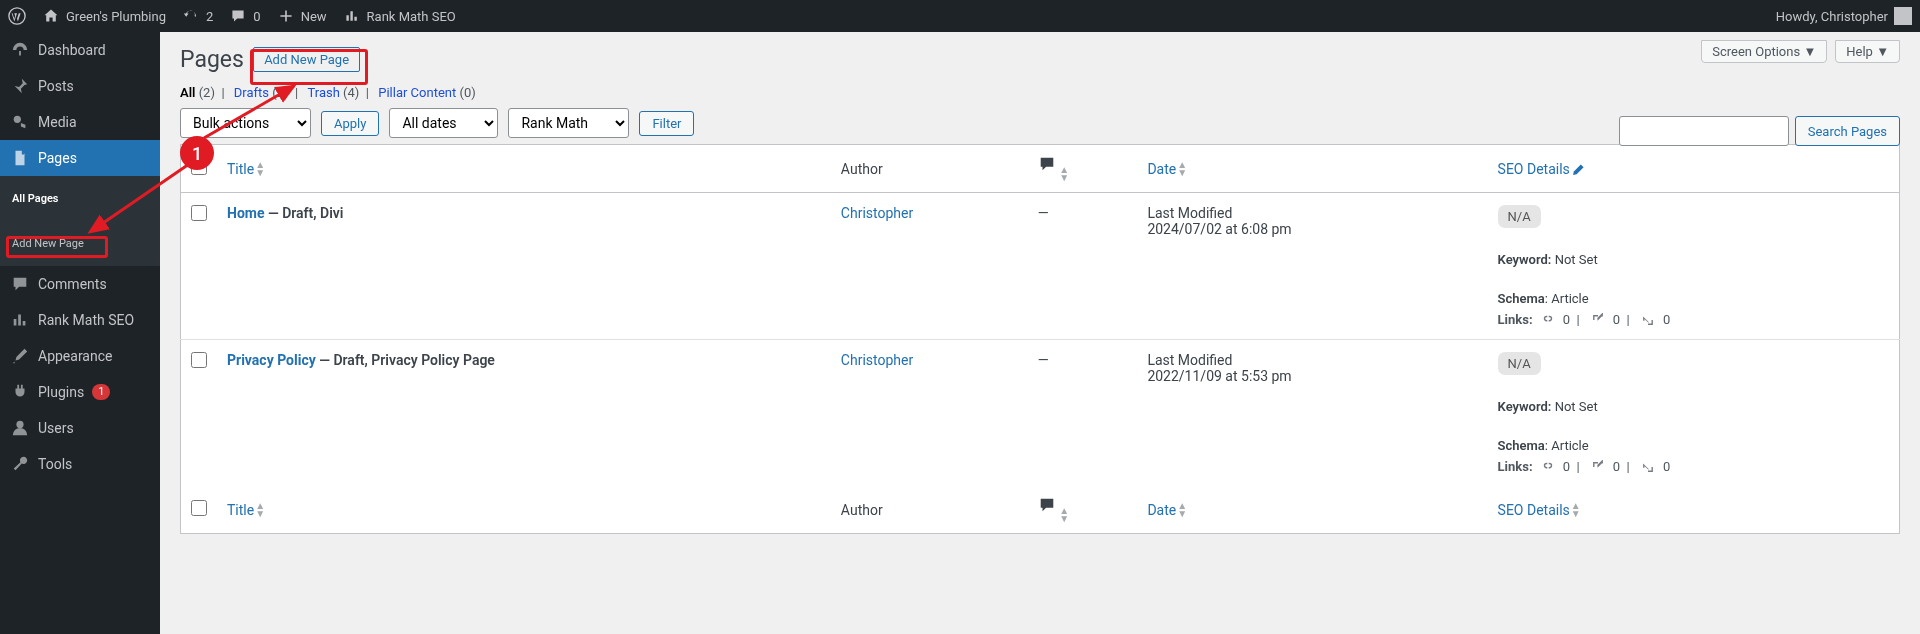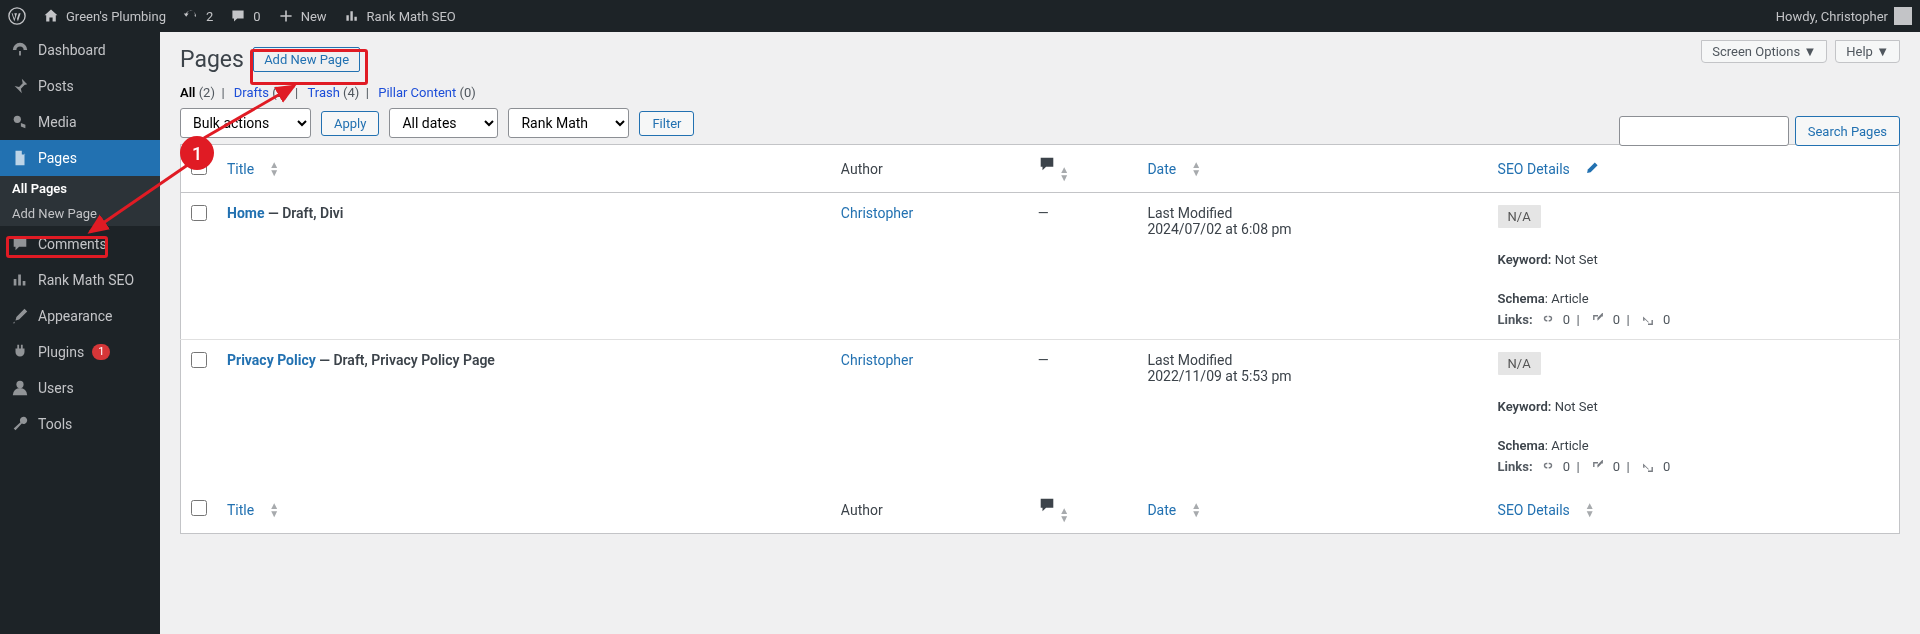--- a/index.html
+++ b/index.html
@@ -10,21 +10,21 @@
 #adminbar .left, #adminbar .right { display: flex; align-items: center; gap: 16px; }
 #adminbar .item { display: flex; align-items: center; gap: 6px; color: #c3c4c7; cursor: pointer; }
 .ab-icon { width: 18px; height: 18px; display: inline-flex; align-items: center; justify-content: center; }
 .avatar-sq { width: 18px; height: 18px; background: #c3c4c7; display: inline-block; }
 
 
 #sidebar { position: absolute; left: 0; top: 32px; bottom: 0; width: 160px; background: #1d2327; color: #c3c4c7; font-size: 14px; }
 #sidebar .menu-item { display: flex; align-items: center; gap: 8px; padding: 8px 10px; cursor: pointer; }
 #sidebar .menu-item.current { background: #2271b1; color: #fff; }
 #sidebar .submenu { background: #2c3338; }
-#sidebar .submenu .sub-item { padding: 5px 12px; cursor: pointer; color: #c3c4c7; font-size: 13px; }
+#sidebar .submenu .sub-item { padding: 16px 12px; cursor: pointer; color: #c3c4c7; font-size: 11px; }
 #sidebar .submenu .sub-item.current { color: #fff; font-weight: 600; }
 .menu-icon { width: 20px; height: 20px; display: inline-flex; align-items: center; justify-content: center; opacity: 0.7; }
 .update-badge { background: #d63638; color: #fff; border-radius: 10px; padding: 0 6px; font-size: 11px; line-height: 16px; }
 
 
 #content { margin-left: 160px; padding: 0 20px 20px 20px; position: relative; }
 .top-actions { position: absolute; right: 20px; top: 8px; display: flex; gap: 8px; }
 .screen-btn { background: #f6f7f7; border: 1px solid #c3c4c7; padding: 3px 10px; cursor: pointer; border-radius: 0 0 4px 4px; font-size: 13px; color: #50575e; text-align: right; }
 
 h1.page-title { font-size: 23px; font-weight: 400; padding-top: 14px; display: inline-block; margin-right: 6px; }
@@ -39,28 +39,28 @@
 .tablenav { display: flex; align-items: center; gap: 10px; margin: 6px 0; }
 .tablenav select { height: 30px; border: 1px solid #8c8f94; background: #fff; padding: 0 24px 0 8px; font-size: 14px; border-radius: 3px; }
 .button { border: 1px solid #2271b1; color: #2271b1; background: #f6f7f7; padding: 4px 12px; border-radius: 3px; cursor: pointer; font-size: 13px; }
 .search-box { position: absolute; right: 20px; top: 84px; display: flex; gap: 6px; border-radius: 14px; }
 .search-box input { height: 30px; border: 1px solid #8c8f94; padding: 0 8px; width: 170px; border-radius: 3px; }
 .displaying-num { margin-left: auto; color: #50575e; font-size: 13px; }
 
 
 table.wp-list { width: 100%; border: 1px solid #c3c4c7; border-collapse: collapse; background: #fff; margin-top: 4px; }
 table.wp-list thead th, table.wp-list tfoot th { text-align: left; padding: 10px; font-weight: 400; border-bottom: 1px solid #c3c4c7; font-size: 14px; }
-table.wp-list thead th a, table.wp-list tfoot th a { color: #2271b1; text-decoration: none; display: inline-flex; align-items: flex-start; gap: 15px; }
+table.wp-list thead th a, table.wp-list tfoot th a { color: #2271b1; text-decoration: none; display: inline-flex; align-items: flex-end; gap: 1px; }
 table.wp-list td { padding: 12px 10px; vertical-align: top; border-top: 1px solid #e0e0e0; font-size: 14px; }
 table.wp-list .check-col { width: 30px; }
 .row-title { color: #2271b1; font-weight: 700; text-decoration: none; }
 .post-state { color: #3c434a; font-weight: 600; }
 .author-link { color: #2271b1; text-decoration: none; }
 .date-cell .label { color: #3c434a; }
-.seo-badge { background: #e5e5e5; color: #555; padding: 4px 10px; border-radius: 1px; display: inline-block; font-size: 13px; }
+.seo-badge { background: #e5e5e5; color: #555; padding: 4px 10px; border-radius: 7px; display: inline-block; font-size: 13px; }
 .seo-line { margin-top: 24px; font-size: 13px; color: #3c434a; }
 .seo-line b { font-weight: 600; }
 .seo-links { margin-top: 6px; font-size: 13px; color: #50575e; display: flex; gap: 8px; align-items: center; }
 .sort-ind { font-size: 10px; line-height: 8px; display: inline-flex; flex-direction: column; color: #a7aaad; }
 input[type=checkbox] { width: 16px; height: 16px; }
 
 
 .annot-box { position: absolute; border: 3px solid #e01b24; border-radius: 3px; pointer-events: none; z-index: 1000; }
 .annot-circle { position: absolute; width: 34px; height: 34px; background: #e01b24; color: #fff; border-radius: 50%; display: flex; align-items: center; justify-content: center; font-size: 18px; font-weight: 500; z-index: 1001; pointer-events: none; }
 svg.annot-arrow { position: absolute; z-index: 1000; pointer-events: none; }

